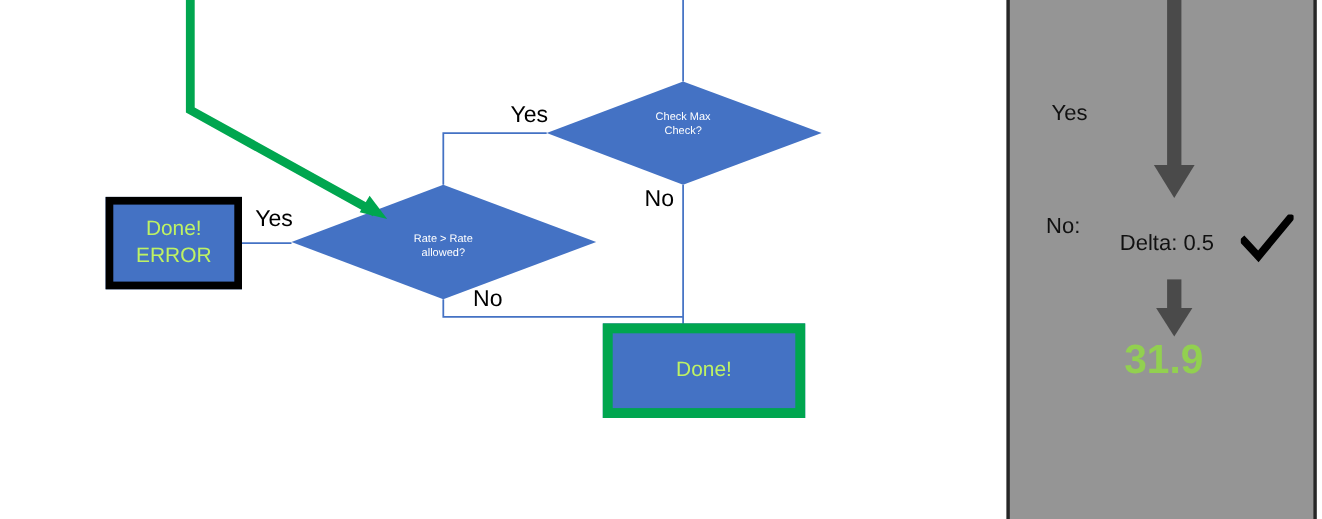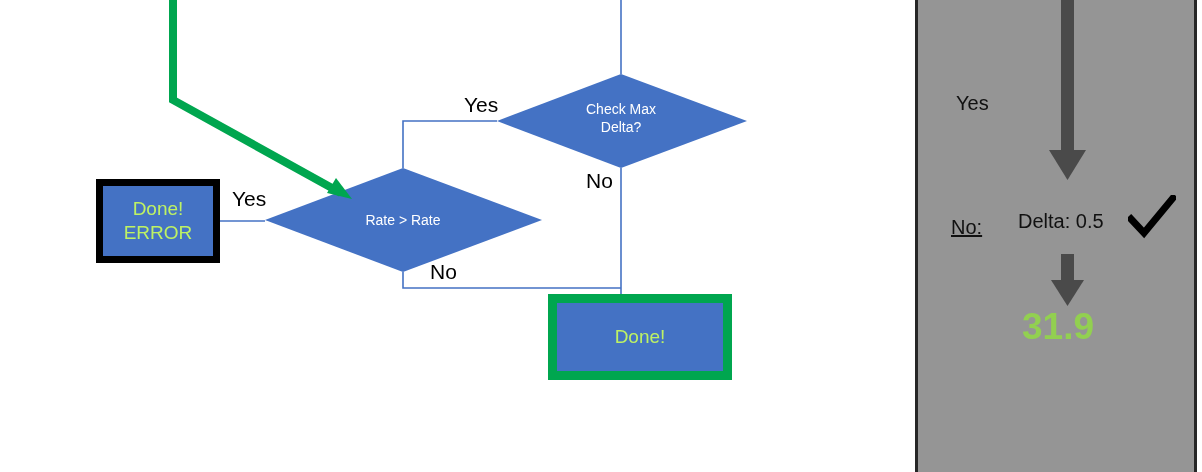--- a/index.html
+++ b/index.html
@@ -56,21 +56,21 @@
   }
   .edge-label {
     position: absolute;
     color: #000000;
     font-size: 21px;
     white-space: nowrap;
   }
   .diamond-label {
     position: absolute;
     color: #ffffff;
-    font-size: 14px;
+    font-size: 10px;
     text-align: center;
     line-height: 1.3;
     white-space: nowrap;
     pointer-events: none;
   }
   
   #right-panel {
     position: absolute;
     left: 915px;
     top: 0;
@@ -88,21 +88,21 @@
     width: 282px;
     height: 472px;
   }
   .panel-text {
     position: absolute;
     color: #111111;
     font-size: 20px;
     white-space: nowrap;
   }
   #panel-yes      { left: 38px;  top: 92px; }
-  #panel-no-label { left: 33px;  top: 216px; text-decoration: underline; }
+  #panel-no-label { left: 33px;  top: 195px; }
   #panel-delta    { left: 100px; top: 210px; }
   #panel-result {
     position: absolute;
     left: 104px;
     top: 306px;
     font-size: 37px;
     font-weight: bold;
     color: #92D050;
     white-space: nowrap;
   }
@@ -136,25 +136,26 @@
     <polygon points="621,74 747,121 621,168 497,121" fill="#4472C4"></polygon>
 
     <g>
       <polyline points="173,0 173,100 341,193" fill="none" stroke="#00A64F" stroke-width="8" stroke-linejoin="miter" stroke-linecap="butt"></polyline>
       <polygon points="352,199 327,193 336,178" fill="#00A64F"></polygon>
     </g>
   </svg>
 
   <div class="diamond-label" style="left:325px; top:211px; width:156px;">
     <div>Rate &gt; Rate</div>
+    <div>allowed?</div>
   </div>
 
   <div class="diamond-label" style="left:543px; top:100px; width:156px;">
     <div>Check Max</div>
-    <div>Delta?</div>
+    <div>Check?</div>
   </div>
 
   <div class="edge-label" style="left:232px; top:187px;">Yes</div>
 
   <div class="edge-label" style="left:430px; top:260px;">No</div>
 
   <div class="edge-label" style="left:464px; top:93px;">Yes</div>
 
   <div class="edge-label" style="left:586px; top:169px;">No</div>
 

